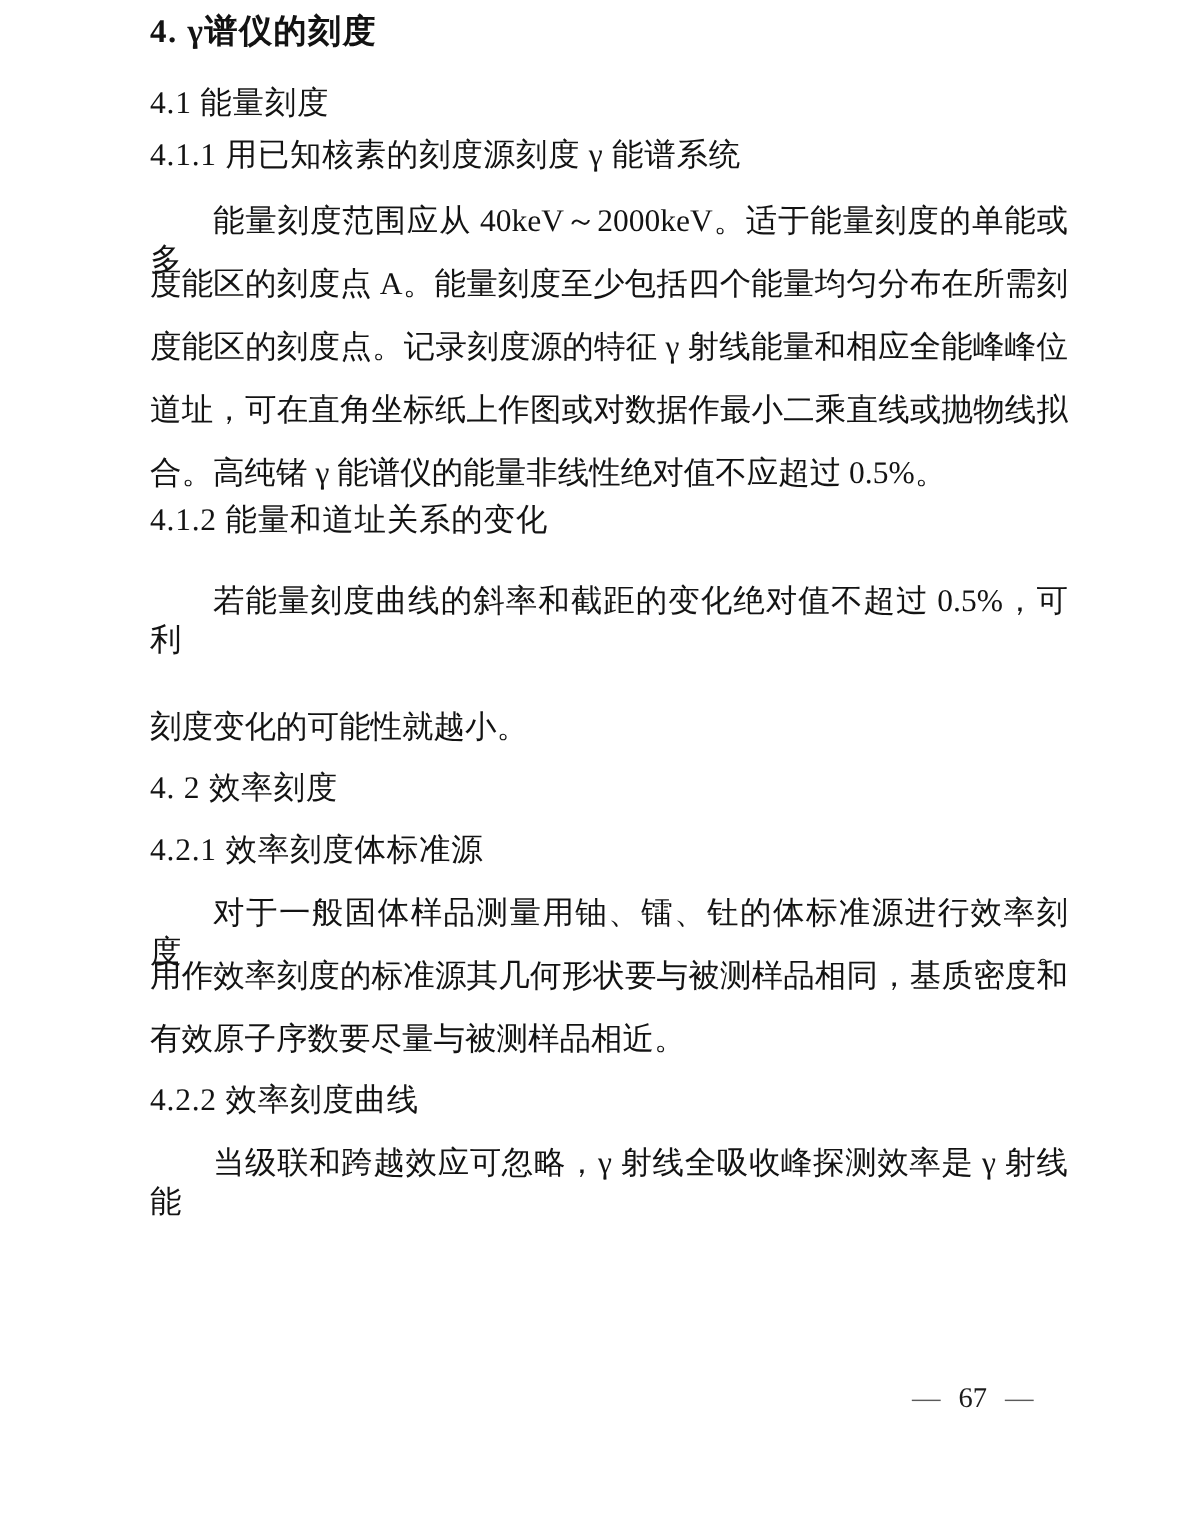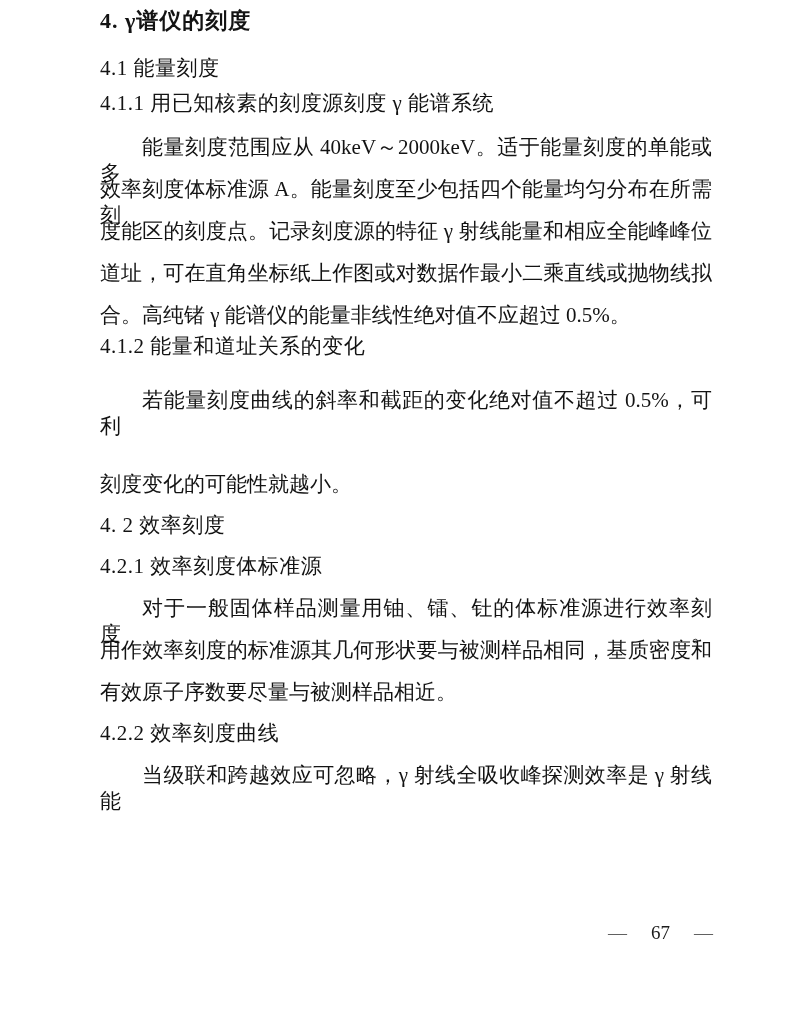--- a/index.html
+++ b/index.html
@@ -52,35 +52,35 @@
     font-size: 19px;
     line-height: 24px;
     color: #1a1a1a;
     white-space: nowrap;
   }
   .footer .dash {
     color: #5a5a5a;
     letter-spacing: 0;
   }
   .footer .num {
-    margin: 0 24px;
+    margin: 0 12px;
     color: #1c1c1c;
   }
 </style>
 </head>
 <body>
 
 <div class="page">
 
   <div class="line doc-title" style="top:8px">4. γ谱仪的刻度</div>
   <div class="line heading" style="top:55px">4.1 能量刻度</div>
   <div class="line heading" style="top:90px">4.1.1 用已知核素的刻度源刻度 γ 能谱系统</div>
 
   <div class="line fill indent" style="top:134px">能量刻度范围应从 40keV～2000keV。适于能量刻度的单能或多</div>
-  <div class="line fill" style="top:176px">效率刻度体标准源 A。能量刻度至少包括四个能量均匀分布在所需刻</div>
+  <div class="line fill" style="top:176px">度能区的刻度点 A。能量刻度至少包括四个能量均匀分布在所需刻</div>
   <div class="line fill" style="top:218px">度能区的刻度点。记录刻度源的特征 γ 射线能量和相应全能峰峰位</div>
   <div class="line fill" style="top:260px">道址，可在直角坐标纸上作图或对数据作最小二乘直线或抛物线拟</div>
   <div class="line" style="top:302px">合。高纯锗 γ 能谱仪的能量非线性绝对值不应超过 0.5%。</div>
 
   <div class="line heading" style="top:333px">4.1.2 能量和道址关系的变化</div>
 
   <div class="line fill indent" style="top:387px">若能量刻度曲线的斜率和截距的变化绝对值不超过 0.5%，可利</div>
   <div class="line" style="top:471px">刻度变化的可能性就越小。</div>
 
   <div class="line heading" style="top:512px">4. 2 效率刻度</div>

